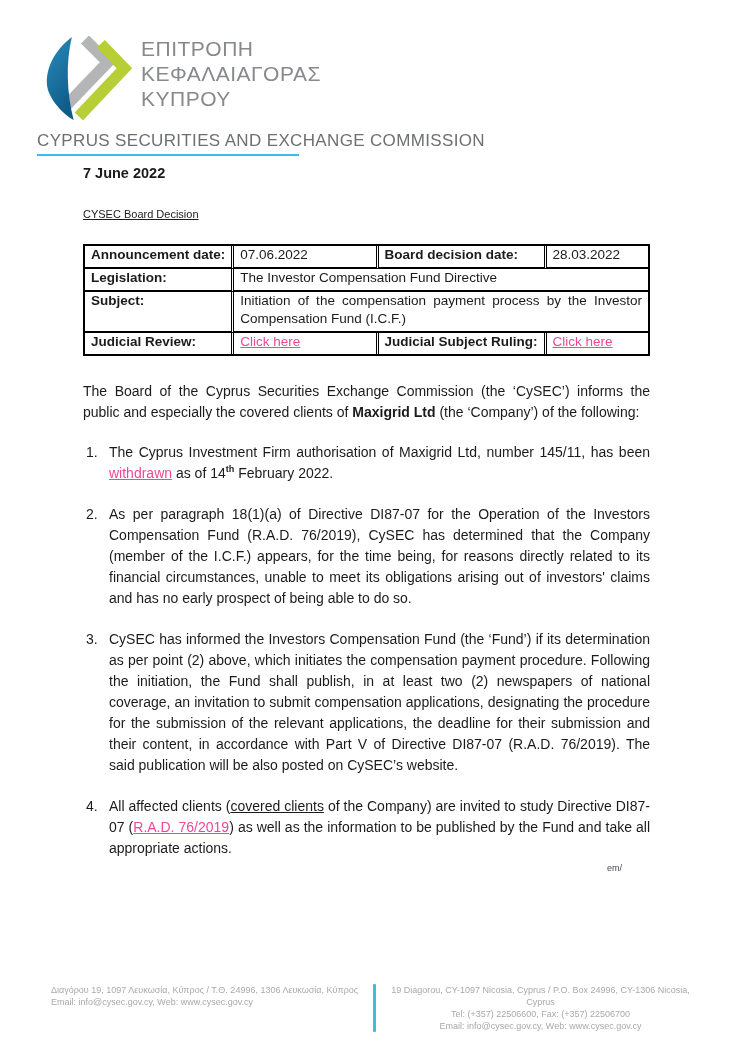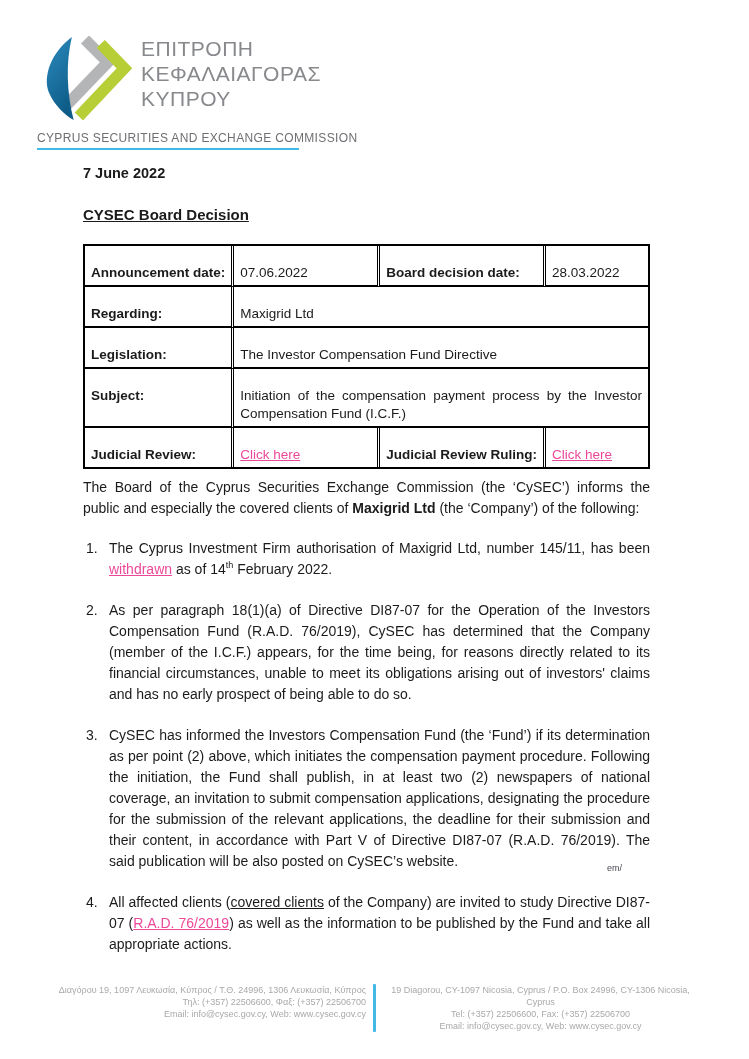--- a/index.html
+++ b/index.html
@@ -17,68 +17,68 @@
   .logo-row { display: flex; align-items: flex-start; }
   .logo-mark { width: 96px; height: 84px; flex: 0 0 auto; }
   .logo-greek {
     margin-left: 8px; 
     font-size: 21px; line-height: 25px;
     color: #87898C; letter-spacing: 0.5px;
     white-space: pre-line;
   }
   .logo-caption {
     margin-top: 7px;
-    font-size: 12px; letter-spacing: 0.35px;
+    font-size: 17px; letter-spacing: 0.35px;
     color: #6D6F72;
   }
   .caption-underline { width: 262px; height: 2px; background: #3FB9E5; margin-top: 3px; }
 
   
   .content { position: absolute; left: 83px; top: 163px; width: 567px; font-size: 14px; line-height: 21px; }
   .date-line { font-weight: bold; font-size: 14.5px; }
-  .doc-title { font-weight: bold; font-size: 15px; text-decoration: underline; margin-top: 20px; }
+  .doc-title { font-weight: normal; font-size: 11px; text-decoration: underline; margin-top: 20px; }
 
   
   .doc-table {
     width: 100%;
     margin-top: 19px;
     border-collapse: separate; border-spacing: 0;
     border: 2px solid #000;
     font-size: 13.5px; line-height: 18px;
   }
-  .doc-table td { padding: 18px 6px 3px 6px; vertical-align: top; }
+  .doc-table td { padding: 0 6px 3px 6px; vertical-align: top; }
   .doc-table td:not(:last-child) { border-right: 3px double #000; }
   .doc-table tr:not(:last-child) td { border-bottom: 2px solid #000; }
   .doc-table .lbl { font-weight: bold; white-space: nowrap; }
   .doc-table .justify { text-align: justify; margin-left: 10px; }
   .c1 { width: 139px; } .c2 { width: 160px; } .c3 { width: 161px; } .c4 { width: 107px; margin-left: 20px; }
 
   
-  .intro { margin-top: 8px; text-align: justify; }
+  .intro { margin-top: 25px; text-align: justify; }
   .num-list { margin-top: 19px; }
   .num-item { display: flex; margin-bottom: 20px; }
   .num-item .num { flex: 0 0 26px; padding-left: 3px; }
   .num-item .itext { flex: 1; text-align: justify; }
 
   a, .seg-link { color: #ec4899; text-decoration: underline; cursor: pointer; }
   .seg-bold { font-weight: bold; }
   .seg-underline { text-decoration: underline; }
-  .seg-sup { vertical-align: super; font-size: 0.65em; line-height: 0; }
+  .seg-sup { vertical-align: super; font-size: 0.65em; line-height: 0; font-weight: bold; }
 
   
   .initials { position: absolute; left: 607px; top: 863px; font-size: 9px; color: #4A4A55; }
 
   
   .footer {
     position: absolute; left: 0; top: 984px; width: 749px;
     display: flex; justify-content: center; align-items: stretch;
     font-size: 9px; line-height: 12px; color: #A9A9A9;
   }
   .footer-col { width: 315px; }
-  .footer-left { text-align: right; }
+  .footer-left { }
   .footer-right { text-align: center; }
   .footer-divider { width: 3px; background: #45B8E6; margin: 0 7px; border-radius: 1px; }
 </style>
 </head>
 <body>
 
 <div class="logo-block">
   <div class="logo-row">
     <span>
       <svg class="logo-mark" viewBox="0 0 100 96" aria-hidden="true">
@@ -109,35 +109,31 @@
 
   <table class="doc-table">
     <tbody>
         <tr>
       <td class="lbl c1">Announcement date:</td>
       <td class="c2">07.06.2022</td>
       <td class="lbl c3">Board decision date:</td>
       <td class="c4">28.03.2022</td>
     </tr>
     <tr>
-      <td class="lbl">Regarding:</td>
-      <td colspan="3">Maxigrid Ltd</td>
-    </tr>
-    <tr>
       <td class="lbl">Legislation:</td>
       <td colspan="3">The Investor Compensation Fund Directive</td>
     </tr>
     <tr>
       <td class="lbl">Subject:</td>
       <td colspan="3" class="justify">Initiation of the compensation payment process by the Investor Compensation Fund (I.C.F.)</td>
     </tr>
     <tr>
       <td class="lbl">Judicial Review:</td>
       <td><a href="#">Click here</a></td>
-      <td class="lbl">Judicial Review Ruling:</td>
+      <td class="lbl">Judicial Subject Ruling:</td>
       <td><a href="#">Click here</a></td>
     </tr>
   </tbody>
     </table>
 
   <div class="intro"><span>The Board of the Cyprus Securities Exchange Commission (the ‘CySEC’) informs the public and especially the covered clients of </span><span class="seg-bold">Maxigrid Ltd</span><span> (the ‘Company’) of the following:</span></div>
 
   <div class="num-list">
     <div class="num-item">
       <div class="num">1.</div>
@@ -157,21 +153,20 @@
     </div>
   </div>
 
 </div>
 
 <div class="initials">em/</div>
 
 <div class="footer">
   <div class="footer-col footer-left">
     <div>Διαγόρου 19, 1097 Λευκωσία, Κύπρος / Τ.Θ. 24996, 1306 Λευκωσία, Κύπρος</div>
-    <div>Τηλ: (+357) 22506600, Φαξ: (+357) 22506700</div>
     <div>Email: info@cysec.gov.cy, Web: www.cysec.gov.cy</div>
   </div>
   <div class="footer-divider"></div>
   <div class="footer-col footer-right">
     <div>19 Diagorou, CY-1097 Nicosia, Cyprus / P.O. Box 24996, CY-1306 Nicosia, Cyprus</div>
     <div>Tel: (+357) 22506600, Fax: (+357) 22506700</div>
     <div>Email: info@cysec.gov.cy, Web: www.cysec.gov.cy</div>
   </div>
 </div>
 

